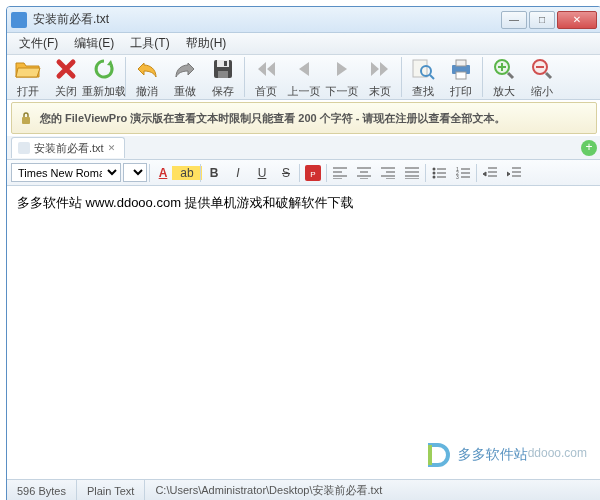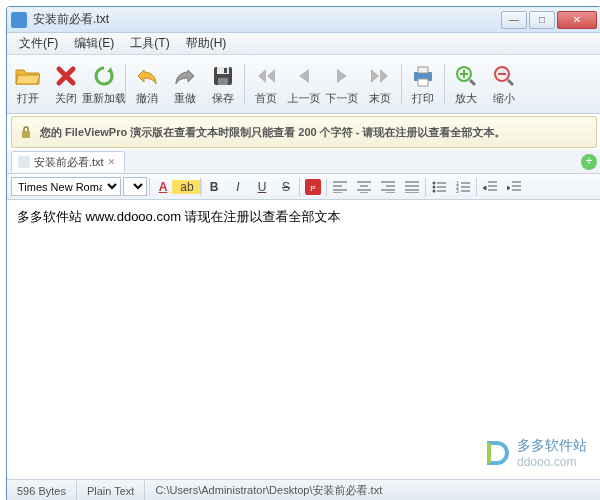--- a/index.html
+++ b/index.html
@@ -6,21 +6,21 @@
 body{width:600px;height:500px;overflow:hidden;background:#fff}
 .window{width:596px;height:496px;margin:6px;border:1px solid #5a8fc4;border-radius:4px 4px 0 0;background:#fff;display:flex;flex-direction:column;overflow:hidden}
 .titlebar{height:26px;background:linear-gradient(#eaf3fb,#d5e6f6);display:flex;align-items:center;padding:0 4px;border-bottom:1px solid #b8cde0}
 .titlebar .icon{width:16px;height:16px;background:#4a90d9;border-radius:2px;margin-right:6px}
 .titlebar .title{flex:1;font-size:12px;color:#333}
 .winbtns{display:flex;gap:2px}
 .winbtn{width:26px;height:18px;border:1px solid #a0b5c8;background:linear-gradient(#f5f9fc,#dce8f3);border-radius:2px;font-size:10px;text-align:center;line-height:15px;color:#555}
 .winbtn.close{width:40px;background:linear-gradient(#e89090,#d45050);border-color:#b04040;color:#fff}
 .menubar{height:22px;background:linear-gradient(#f7fafc,#e8eef4);border-bottom:1px solid #cdd8e2;display:flex;align-items:center;padding:0 4px;font-size:12px}
 .menuitem{padding:8px 8px;color:#333;cursor:default}
-.toolbar{height:59px;background:linear-gradient(#fafcfe,#e6eef5);border-bottom:1px solid #c5d3e0;display:flex;align-items:center;padding:13px 2px;overflow:hidden}
+.toolbar{height:45px;background:linear-gradient(#fafcfe,#e6eef5);border-bottom:1px solid #c5d3e0;display:flex;align-items:center;padding:13px 2px;overflow:hidden}
 .tbtn{width:38px;height:54px;display:flex;flex-direction:column;align-items:center;justify-content:center;cursor:default}
 .tbtn .ic{width:26px;height:26px;display:flex;align-items:center;justify-content:center}
 .tbtn .lb{font-size:11px;color:#444;margin-top:2px;white-space:nowrap}
 .tsep{width:1px;height:40px;background:#c5d3e0;margin:0 2px}
 .banner{height:32px;background:linear-gradient(#fdfdf0,#f5f0d8);border:1px solid #d8d0a0;margin:2px 4px;border-radius:2px;display:flex;align-items:center;padding:0 6px;font-size:11px;color:#555}
 .banner .lock{width:16px;height:16px;margin-right:6px;display:flex;align-items:center;justify-content:center}
 .tabbar{height:24px;background:#f0f4f8;border-bottom:1px solid #c5d3e0;display:flex;align-items:center;padding:0 4px}
 .tab{height:21px;background:#fff;border:1px solid #c5d3e0;border-bottom:none;border-radius:3px 3px 0 0;padding:0 6px;display:flex;align-items:center;font-size:11px;color:#444;gap:4px}
 .tab .tic{width:12px;height:12px;background:#e0e8f0;border-radius:2px}
 .tab .tx{width:10px;height:10px;font-size:9px;color:#888;cursor:default}
@@ -28,21 +28,21 @@
 .addbtn{width:16px;height:16px;background:#6c6;border-radius:8px;color:#fff;font-size:12px;text-align:center;line-height:15px}
 .fmtbar{height:26px;background:linear-gradient(#fafcfe,#eef3f8);border-bottom:1px solid #c5d3e0;display:flex;align-items:center;padding:0 4px;gap:2px;font-size:11px}
 .fmtsel{height:19px;border:1px solid #b0c0d0;background:#fff;font-size:11px;padding:0 2px}
 .fmtsel.font{width:110px}
 .fmtsel.size{width:24px}
 .fbtn{width:22px;height:20px;border:1px solid transparent;display:flex;align-items:center;justify-content:center;font-size:12px;color:#444;cursor:default}
 .fsep{width:1px;height:18px;background:#c5d3e0}
 .content{flex:1;background:#fff;padding:8px 10px;font-size:13px;font-family:"SimSun",serif;color:#000;position:relative;overflow:hidden}
 .watermark{position:absolute;right:14px;bottom:10px;display:flex;align-items:center;gap:6px;opacity:.85}
 .wmicon{width:28px;height:28px}
-.wmtxt{display:flex;flex-direction:column;font-size:12px}
+.wmtxt{display:flex;flex-direction:row;font-size:12px}
 .wmtxt .cn{color:#3a7fb5;font-size:14px}
 .wmtxt .en{color:#9bb5c5;font-size:12px}
 .statusbar{height:22px;background:linear-gradient(#f2f6fa,#e2eaf2);border-top:1px solid #c5d3e0;display:flex;align-items:flex-start;font-size:11px;color:#555}
 .statusbar .cell{padding:0 10px;border-right:1px solid #c5d3e0;height:100%;display:flex;align-items:center}
 svg{display:block}
 </style>
 </head>
 <body>
 
 <div class="window">
@@ -147,20 +147,30 @@
         <div class="ic">
           <svg width="22" height="18" viewBox="0 0 22 18">
             <path d="M2 2l8 7-8 7zM11 2l8 7-8 7z" fill="#b8b8b8"></path>
           </svg>
         </div>
         <div class="lb">末页</div>
       </div>
     <div class="tsep"></div>
     <div class="tbtn">
         <div class="ic">
+          <svg width="24" height="24" viewBox="0 0 24 24">
+            <rect x="2" y="3" width="14" height="17" fill="#f5f5f0" stroke="#bbb"></rect>
+            <circle cx="15" cy="14" r="5" fill="none" stroke="#4a8fc5" stroke-width="2"></circle>
+            <path d="M19 18l4 4" stroke="#4a8fc5" stroke-width="2"></path>
+          </svg>
+        </div>
+        <div class="lb">查找</div>
+      </div>
+    <div class="tbtn">
+        <div class="ic">
           <svg width="24" height="22" viewBox="0 0 24 22">
             <rect x="3" y="7" width="18" height="9" rx="1" fill="#5a8fc5"></rect>
             <rect x="7" y="2" width="10" height="6" fill="#f0f0f0" stroke="#999"></rect>
             <rect x="7" y="14" width="10" height="7" fill="#fff" stroke="#999"></rect>
           </svg>
         </div>
         <div class="lb">打印</div>
       </div>
     <div class="tsep"></div>
     <div class="tbtn">
@@ -280,21 +290,21 @@
         </svg>
       </div>
     <div class="fbtn">
         <svg width="14" height="12">
           <path d="M5 1h9M5 5h9M5 9h9M0 5l3 2-3 2z" stroke="#555" fill="#555"></path>
         </svg>
       </div>
   </div>
 
   <div class="content">
-    <div>多多软件站 www.ddooo.com 请现在注册以查看全部文本</div>
+    <div>多多软件站 www.ddooo.com 提供单机游戏和破解软件下载</div>
     <div class="watermark">
       <svg class="wmicon" width="28" height="28" viewBox="0 0 28 28">
           <path d="M6 4h8a10 10 0 0 1 0 20H6z" fill="none" stroke="#4aa8d8" stroke-width="4"></path>
           <path d="M6 4v20" stroke="#8cc63e" stroke-width="4"></path>
         </svg>
       <div class="wmtxt">
         <span class="cn">多多软件站</span>
         <span class="en">ddooo.com</span>
       </div>
     </div>

